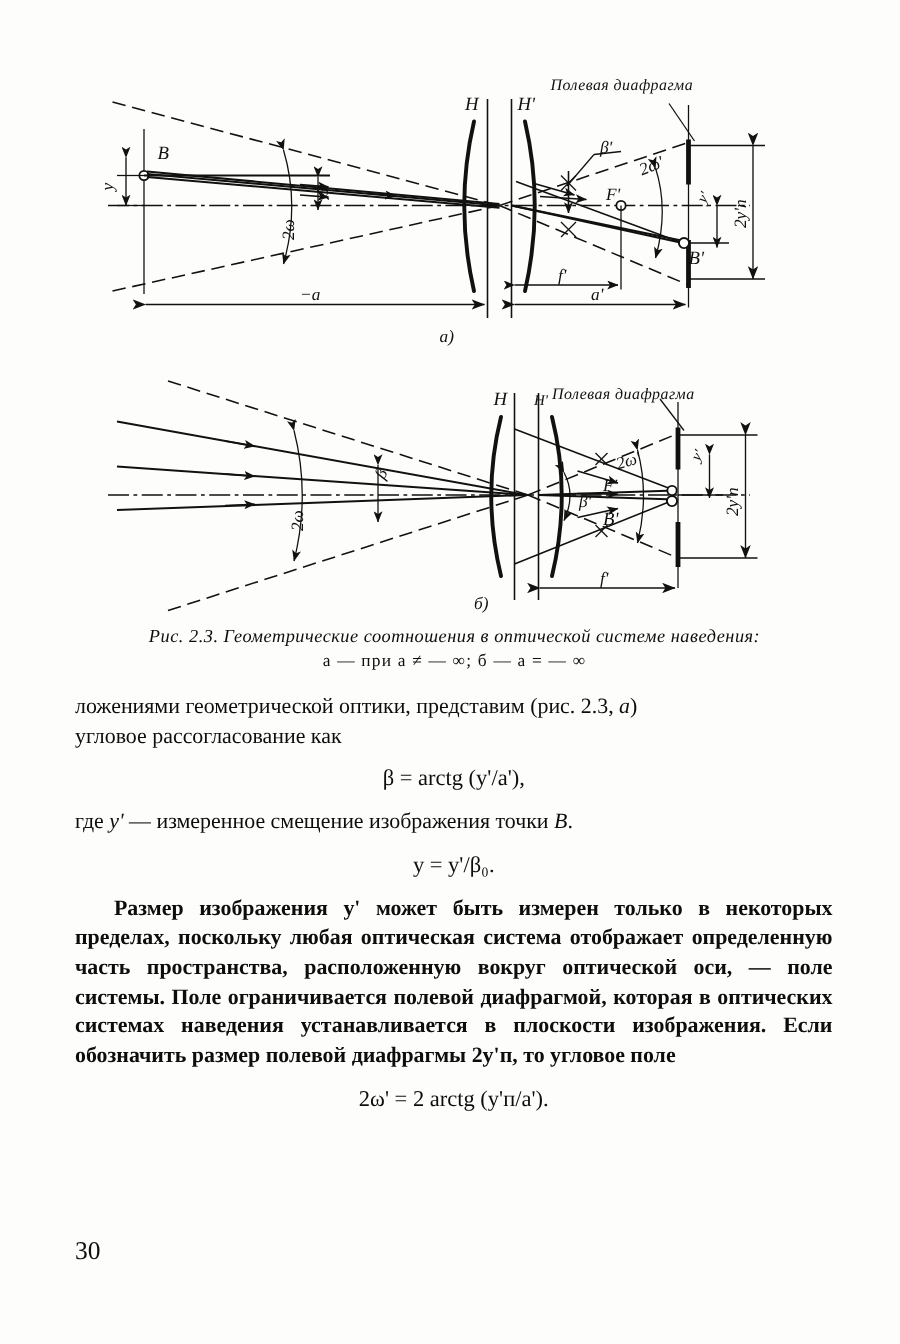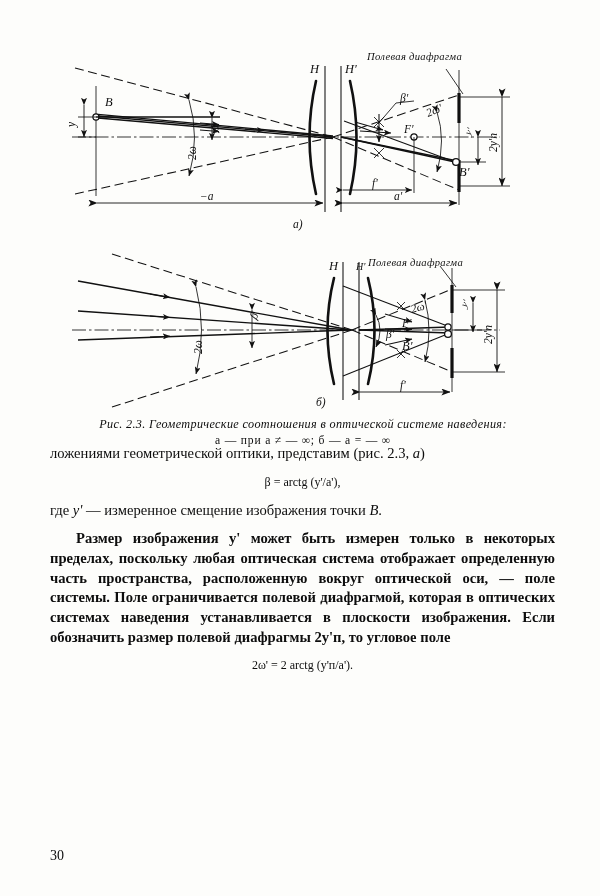--- a/index.html
+++ b/index.html
@@ -36,42 +36,42 @@
     font-size: 12.2px;
     line-height: 1.42;
     letter-spacing: .35px;
   }
   #figure-caption .cap-line1 { display: block; }
   #figure-caption .cap-line2 { display: block; font-style: normal; font-size: 11.6px; letter-spacing: .8px;}
 
   
   #body-text {
     position: absolute;
-    left: 50px; top: 444px;
+    left: 50px; top: 462px;
     width: 505px;
     font-size: 14.6px;
     line-height: 19.7px;
     text-align: justify;
     text-justify: inter-word;
   }
   #body-text p { margin: 0; }
   .para-indent { text-indent: 26px; }
   .formula {
     text-align: center;
     margin: 9px 0 9px 0 !important;
-    font-size: 12px;
+    font-size: 15px;
     text-indent: 0;
   }
   .gap-top { margin-top: 8px !important; font-weight: bold; }
   .ital { font-style: italic; }
 
   #page-number {
     position: absolute;
-    left: 50px; top: 848px;
-    font-size: 14px;
+    left: 50px; top: 824px;
+    font-size: 17px;
   }
 </style>
 </head>
 <body>
 
 <div id="page">
 
   <div id="figure-block">
     <svg class="fig-svg" width="600" height="455" viewBox="0 0 600 455">
       <defs>
@@ -274,27 +274,28 @@
     </svg>
 
     <div id="figure-caption">
       <span class="cap-line1">Рис. 2.3. Геометрические соотношения в оптической системе наведения:</span>
       <span class="cap-line2">а — при а ≠ — ∞;   б — а = — ∞</span>
     </div>
   </div>
 
   <div id="body-text">
 
-    <p><span>ложениями геометрической оптики, представим (рис. 2.3, </span><span class="ital">а</span><span>)</span><br></p>
+    <p><span>ложениями геометрической оптики, представим (рис. 2.3, </span><span class="ital">а</span><span>)</span><br><span>угловое рассогласование как</span></p>
 
     <p class="formula">β = arctg (y'/a'),</p>
 
     <p><span>где </span><span class="ital">y'</span><span> — измеренное смещение изображения точки </span><span class="ital">B</span><span>.</span></p>
 
 
+    <p class="formula">y = y'/β₀.</p>
 
     <p class="para-indent gap-top">Размер изображения y' может быть измерен только в некоторых пределах, поскольку любая оптическая система отображает определенную часть пространства, расположенную вокруг оптической оси, — поле системы. Поле ограничивается полевой диафрагмой, которая в оптических системах наведения устанавливается в плоскости изображения. Если обозначить размер полевой диафрагмы 2y'п, то угловое поле</p>
 
     <p class="formula">2ω' = 2 arctg (y'п/a').</p>
 
   </div>
 
   <div id="page-number">30</div>
 </div>
 

